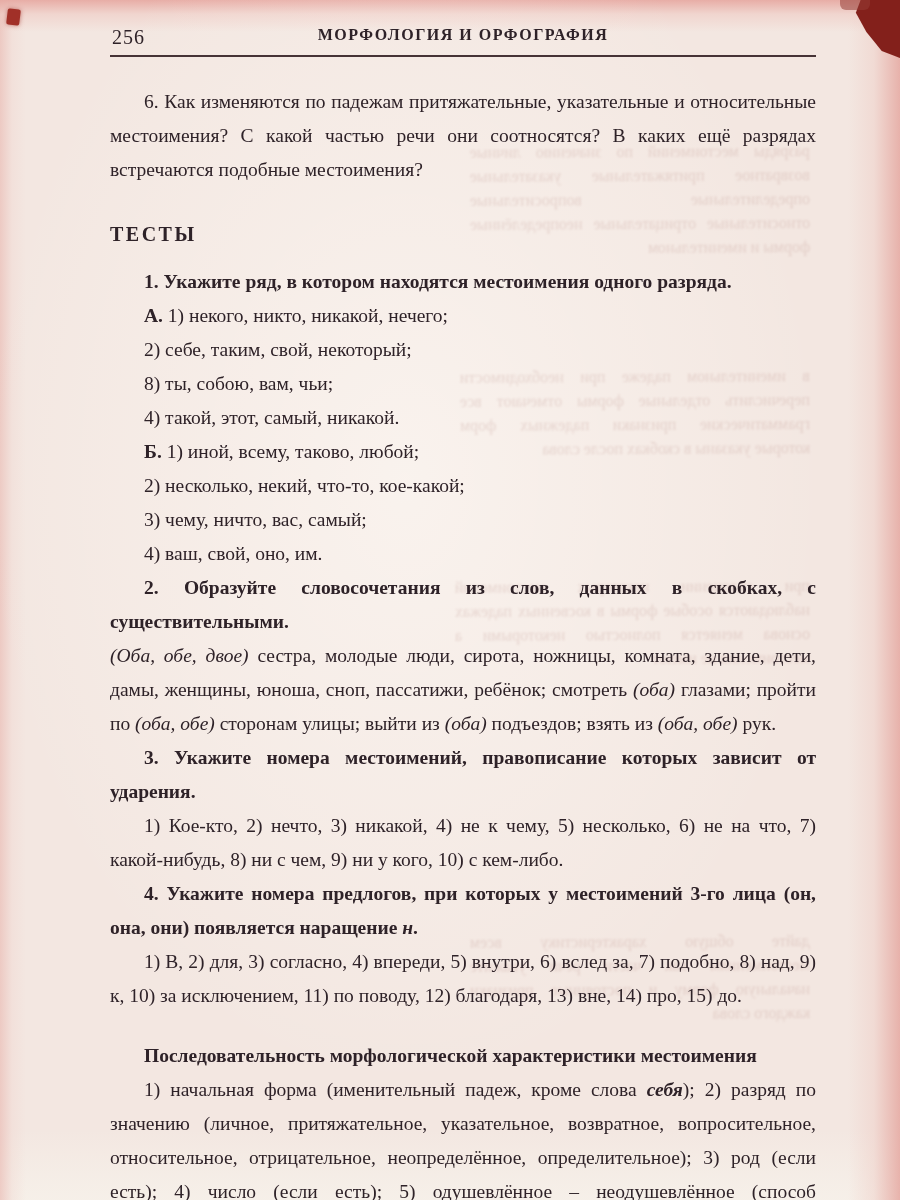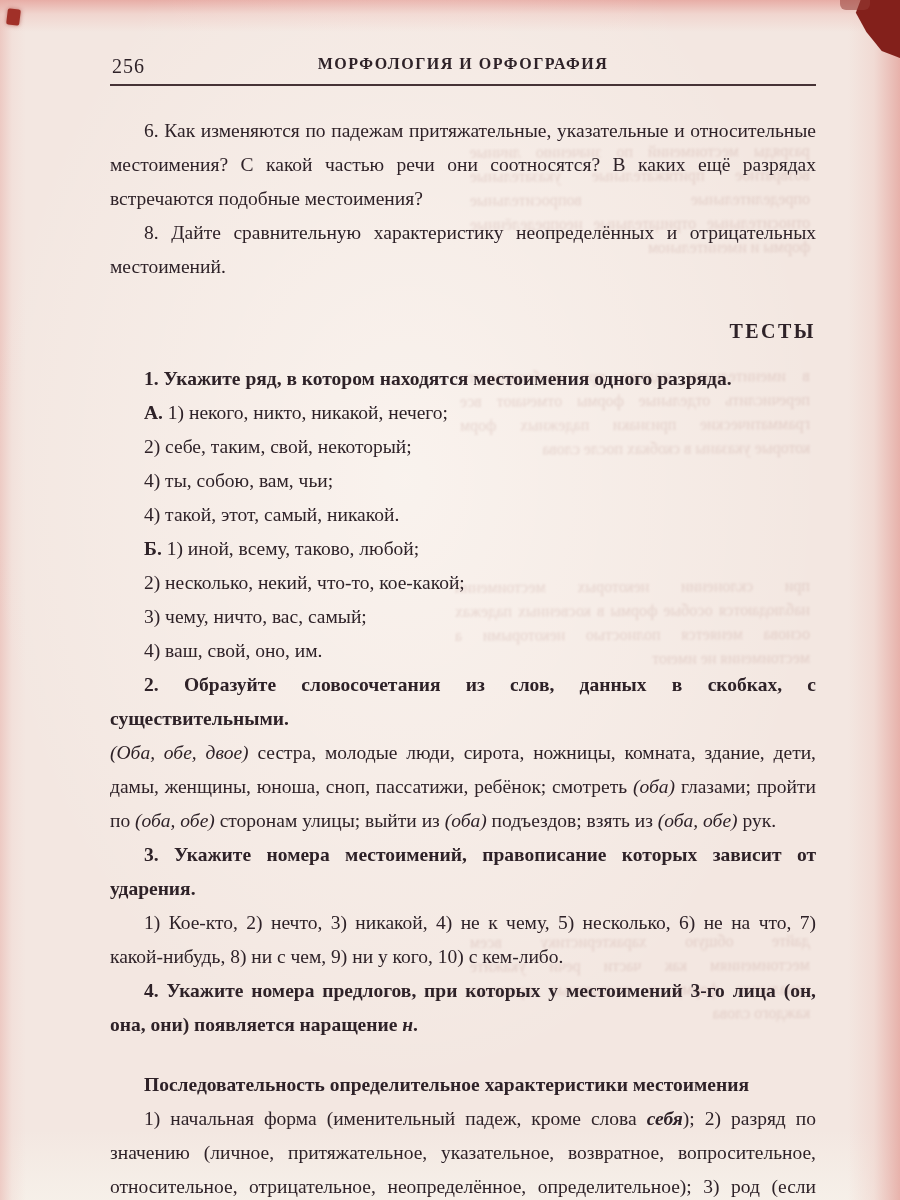--- a/index.html
+++ b/index.html
@@ -44,21 +44,20 @@
     pointer-events:none;
   }
   .bt1{top:140px;left:470px;width:340px;}
   .bt2{top:365px;left:460px;width:350px;}
   .bt3{top:575px;left:455px;width:355px;}
   .bt4{top:930px;left:470px;width:340px;}
   
   .page-inner{
     position:absolute;left:110px;width:706px;top:0;bottom:12px;
     color:#2e2228;
-    margin-top:29px;
   }
   .running-head{
     position:relative;margin-top:26px;height:24px;
     text-align:center;
   }
   .pagenum{
     position:absolute;left:2px;top:0;
     font-size:20px;letter-spacing:1px;
   }
   .head-title{
@@ -67,21 +66,21 @@
   .head-rule{
     margin-top:5px;border-bottom:2px solid #463336;
   }
   .page-body{
     margin-top:28px;
     font-size:19.5px;line-height:34px;
     text-align:justify;
   }
   .para{margin:0;padding:0;text-indent:34px;}
   .flush{text-indent:0;}
-  .center{text-align:right;text-indent:0;}
+  .center{text-align:left;text-indent:0;}
   .tests-title{font-size:20px;letter-spacing:2.5px;}
   .mt-xl{margin-top:30px;}
   .mt-lg{margin-top:26px;}
   .mb-md{margin-bottom:14px;}
   .bold{font-weight:bold;}
   .italic{font-style:italic;}
 </style>
 </head>
 <body>
 
@@ -98,33 +97,33 @@
 
   <div class="page-inner">
     <div class="running-head">
       <span class="pagenum">256</span>
       <span class="head-title">МОРФОЛОГИЯ И ОРФОГРАФИЯ</span>
     </div>
     <div class="head-rule"></div>
 
     <div class="page-body">
         <p class="para"><span>6. Как изменяются по падежам притяжательные, указательные и относительные местоимения? С какой частью речи они соотносятся? В каких ещё разрядах встречаются подобные местоимения?</span></p>
-        <p class="para"><span>8. Дайте сравнительную характеристику неопределённых и отрицательных местоимений.</span></p>
         <p class="para center tests-title mt-xl mb-md"><span class="bold">ТЕСТЫ</span></p>
         <p class="para"><span class="bold">1. Укажите ряд, в котором находятся местоимения одного разряда.</span></p>
         <p class="para"><span class="bold">А.</span><span> 1) некого, никто, никакой, нечего;</span></p>
         <p class="para"><span>2) себе, таким, свой, некоторый;</span></p>
-        <p class="para"><span>4) ты, собою, вам, чьи;</span></p>
+        <p class="para"><span>8) ты, собою, вам, чьи;</span></p>
         <p class="para"><span>4) такой, этот, самый, никакой.</span></p>
         <p class="para"><span class="bold">Б.</span><span> 1) иной, всему, таково, любой;</span></p>
         <p class="para"><span>2) несколько, некий, что-то, кое-какой;</span></p>
         <p class="para"><span>3) чему, ничто, вас, самый;</span></p>
         <p class="para"><span>4) ваш, свой, оно, им.</span></p>
         <p class="para"><span class="bold">2. Образуйте словосочетания из слов, данных в скобках, с существительными.</span></p>
         <p class="para flush"><span class="italic">(Оба, обе, двое)</span><span> сестра, молодые люди, сирота, ножницы, комната, здание, дети, дамы, женщины, юноша, сноп, пассатижи, ребёнок; смотреть </span><span class="italic">(оба)</span><span> глазами; пройти по </span><span class="italic">(оба, обе)</span><span> сторонам улицы; выйти из </span><span class="italic">(оба)</span><span> подъездов; взять из </span><span class="italic">(оба, обе)</span><span> рук.</span></p>
         <p class="para"><span class="bold">3. Укажите номера местоимений, правописание которых зависит от ударения.</span></p>
         <p class="para"><span>1) Кое-кто, 2) нечто, 3) никакой, 4) не к чему, 5) несколько, 6) не на что, 7) какой-нибудь, 8) ни с чем, 9) ни у кого, 10) с кем-либо.</span></p>
         <p class="para"><span class="bold">4. Укажите номера предлогов, при которых у местоимений 3-го лица (он, она, они) появляется наращение </span><span class="bold italic">н</span><span class="bold">.</span></p>
-        <p class="para mt-lg"><span class="bold">Последовательность определительное характеристики местоимения</span></p>
+        <p class="para"><span>1) В, 2) для, 3) согласно, 4) впереди, 5) внутри, 6) вслед за, 7) подобно, 8) над, 9) к, 10) за исключением, 11) по поводу, 12) благодаря, 13) вне, 14) про, 15) до.</span></p>
+        <p class="para mt-lg"><span class="bold">Последовательность морфологической характеристики местоимения</span></p>
         <p class="para"><span>1) начальная форма (именительный падеж, кроме слова </span><span class="bold italic">себя</span><span>); 2) разряд по значению (личное, притяжательное, указательное, возвратное, вопросительное, относительное, отрицательное, неопределённое, определительное); 3) род (если есть); 4) число (если есть); 5) одушевлённое – неодушевлённое (способ определения); 6) падеж; 7) синтаксическая функция; 8) особенности склонения и правописания (если есть).</span></p>
       </div>
   </div>
 </div>
 
 </body></html>

